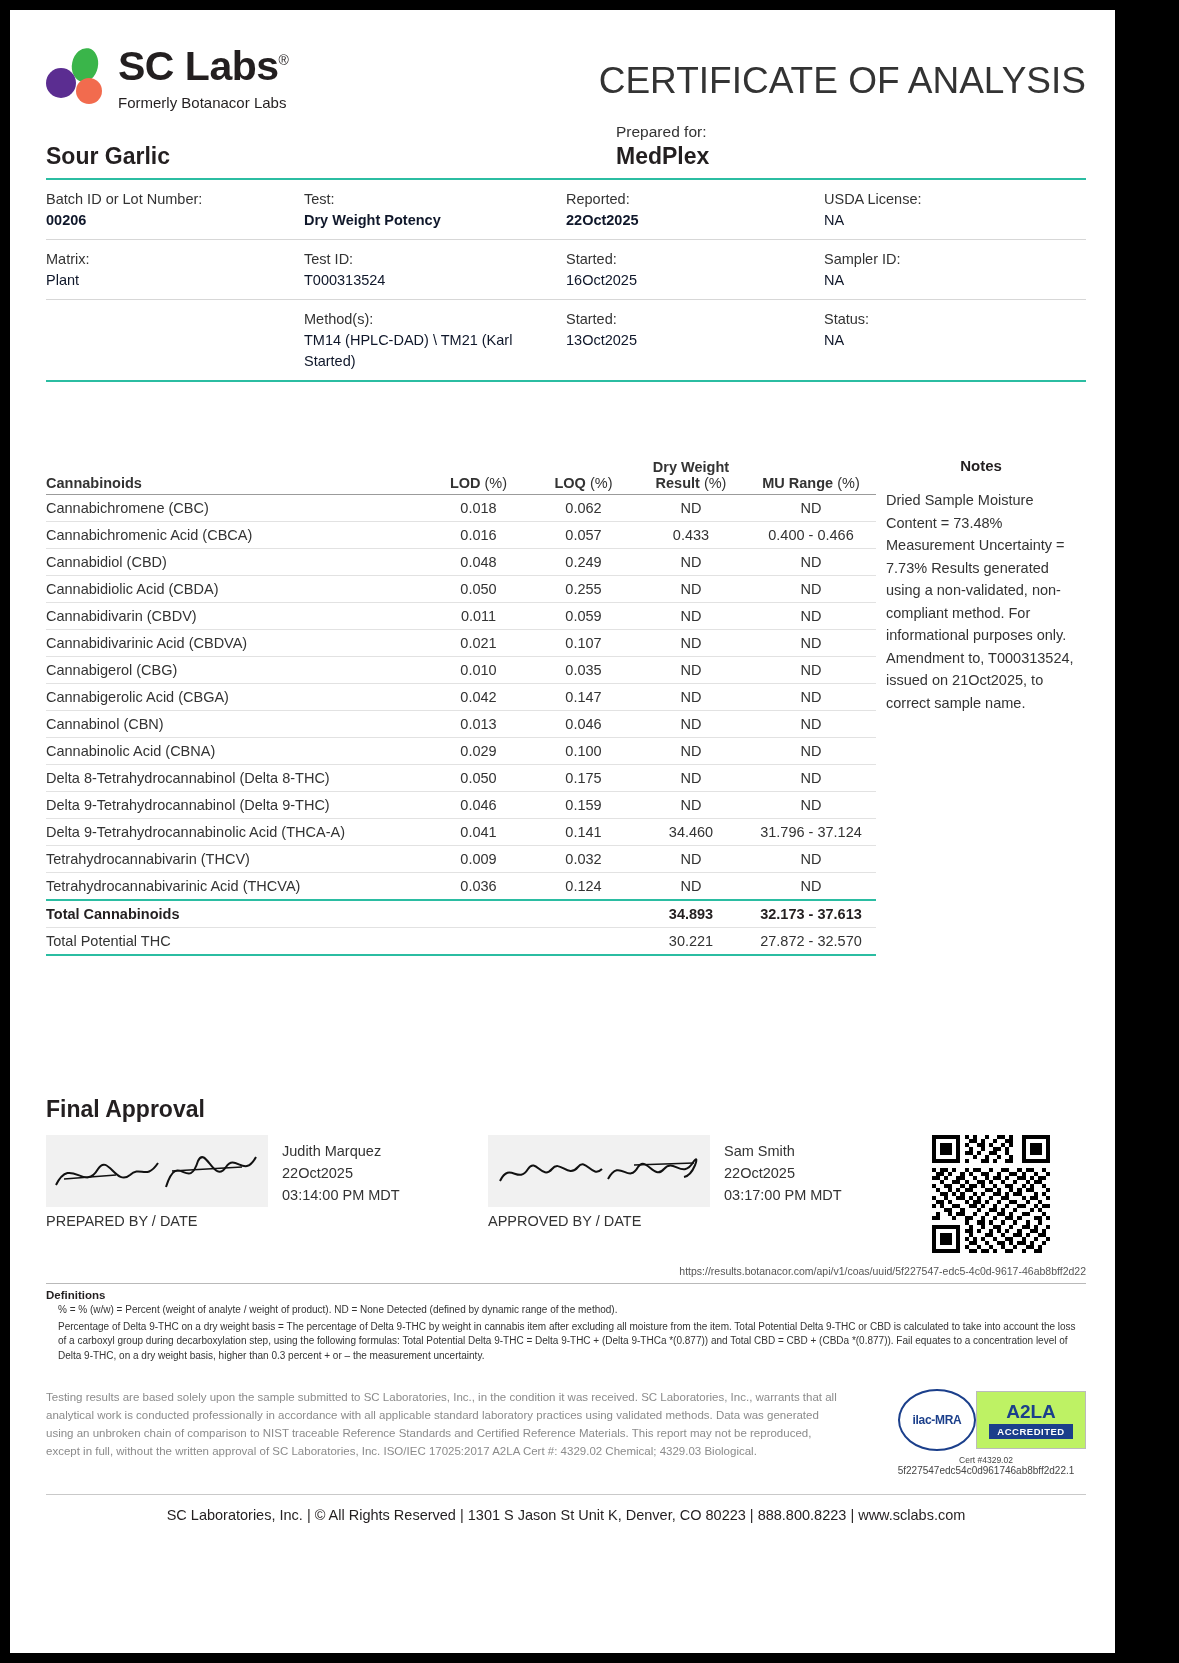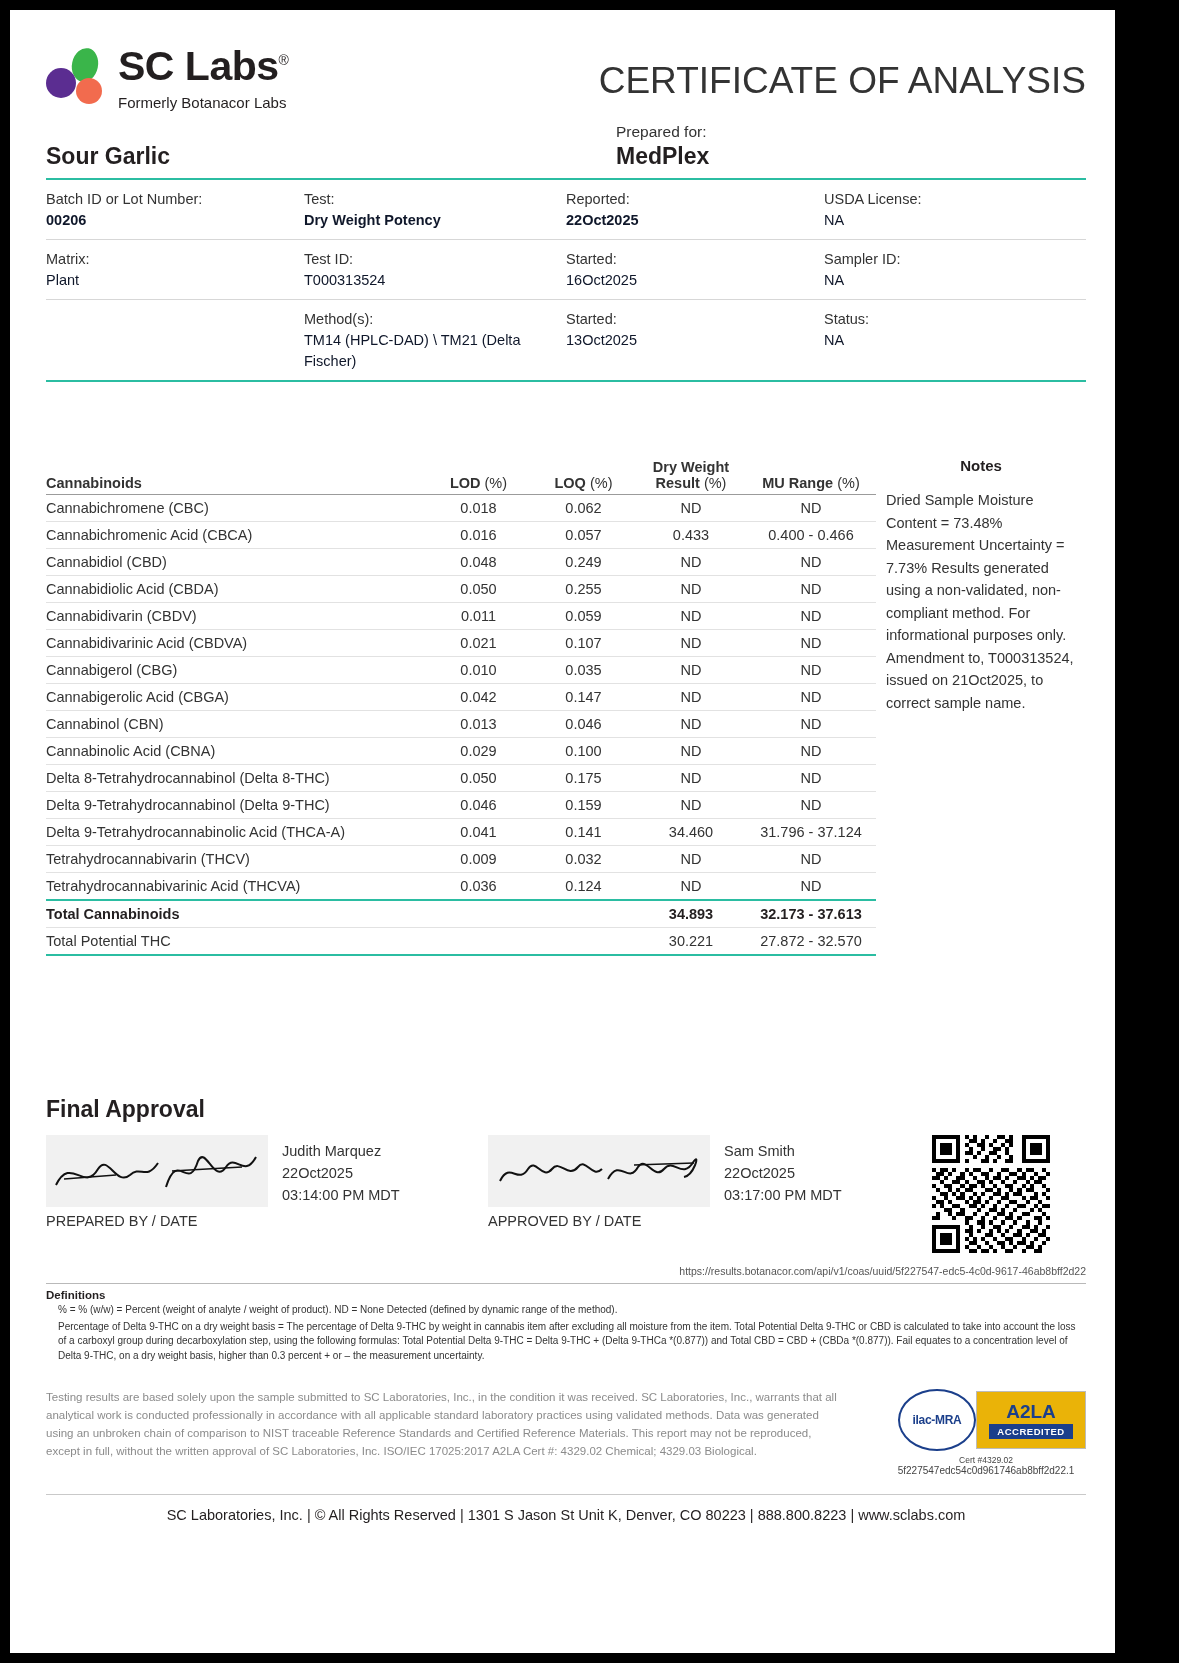--- a/index.html
+++ b/index.html
@@ -317,21 +317,21 @@
     border-radius: 50%;
     border: 2px solid #1b3f8b;
     display: flex; align-items: center; justify-content: center;
     font-size: 12px; font-weight: bold; color: #1b3f8b;
     background: #fff;
     letter-spacing: -0.3px;
   }
   .a2la {
     width: 108px; height: 56px;
     border: 1px solid #bbb;
-    background: #eab308;
+    background: #bef264;
     display: flex; flex-direction: column; align-items: center; justify-content: center;
   }
   .a2la .glyph { font-size: 19px; font-weight: bold; color: #1b3f8b; line-height: 1; }
   .a2la .acc {
     margin-top: 3px;
     background: #1b3f8b;
     color: #fff;
     font-size: 9.5px;
     font-weight: bold;
     padding: 2px 8px;
@@ -423,21 +423,21 @@
           <div class="k">Sampler ID:</div>
           <div class="v">NA</div>
         </div>
       </div>
       <div class="rule-gray"></div>
 
       <div class="meta-row">
         <div class="meta-cell c1"></div>
         <div class="meta-cell c2">
           <div class="k">Method(s):</div>
-          <div class="v">TM14 (HPLC-DAD) \ TM21 (Delta Fischer)</div>
+          <div class="v">TM14 (HPLC-DAD) \ TM21 (Karl Started)</div>
         </div>
         <div class="meta-cell c3">
           <div class="k">Started:</div>
           <div class="v">13Oct2025</div>
         </div>
         <div class="meta-cell c4">
           <div class="k">Status:</div>
           <div class="v">NA</div>
         </div>
       </div>

